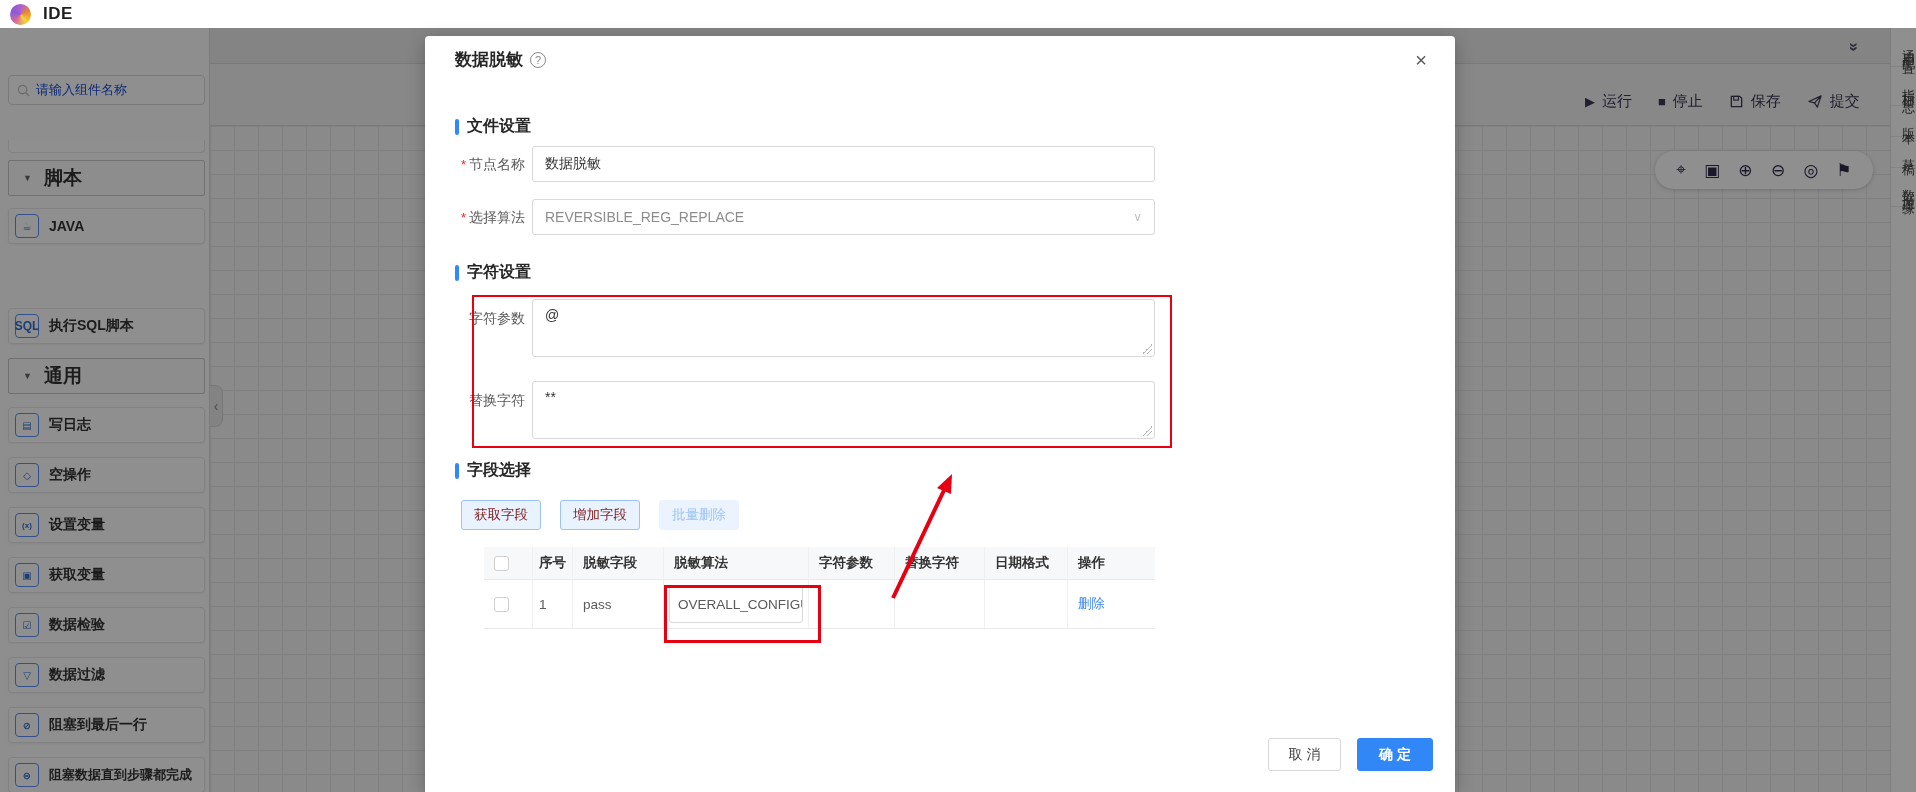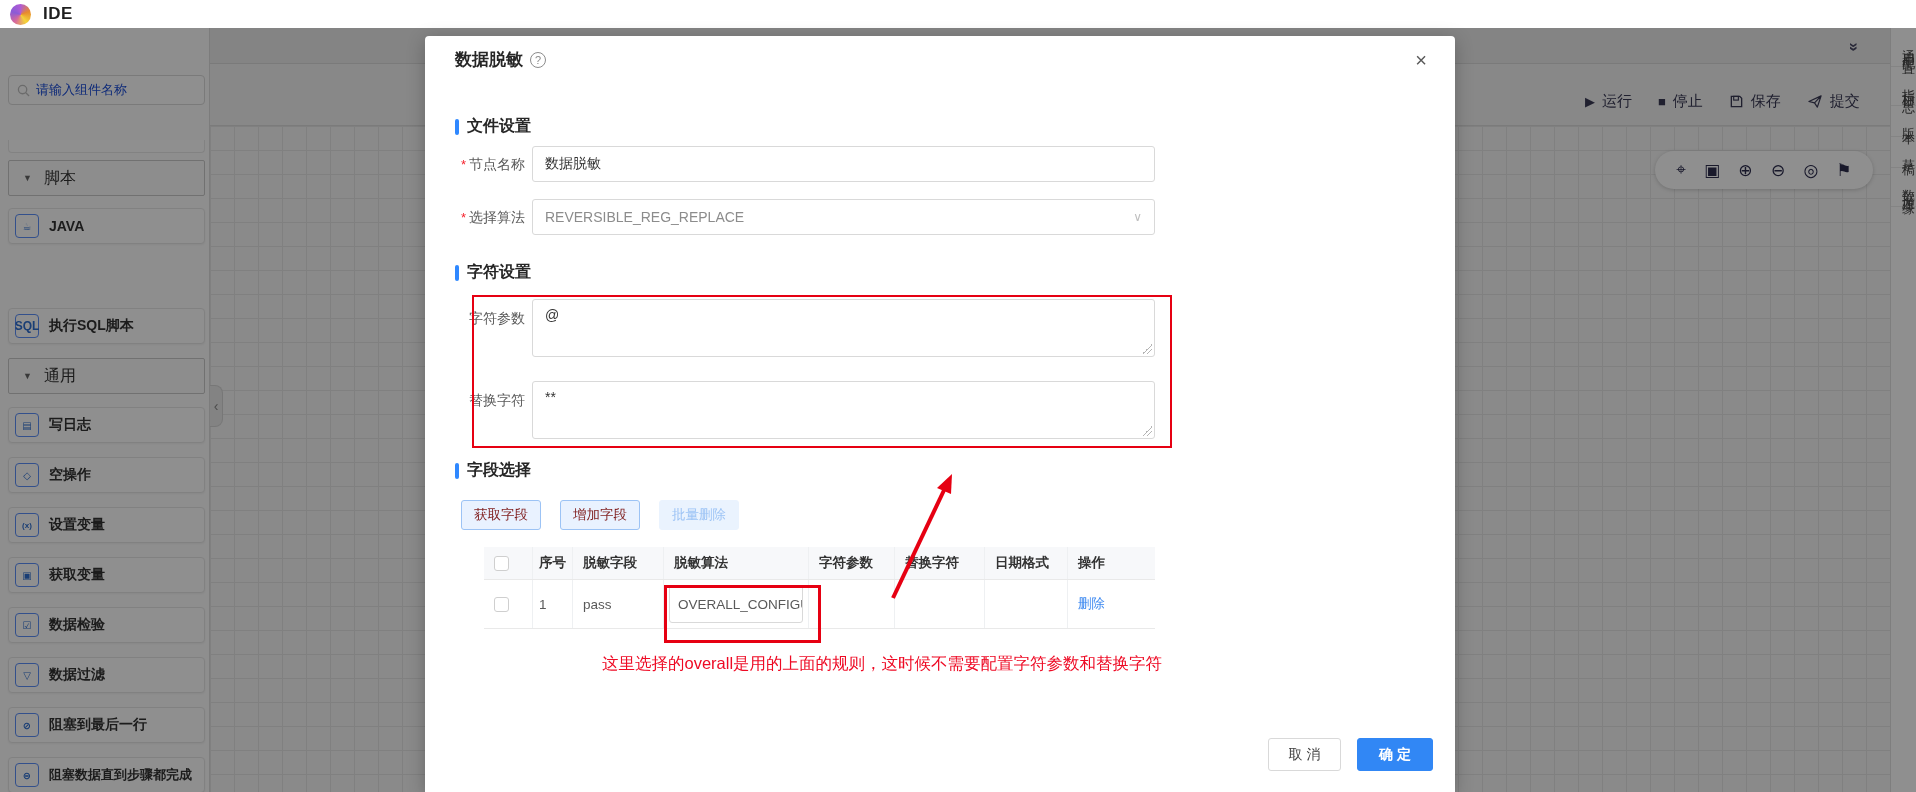--- a/index.html
+++ b/index.html
@@ -20,21 +20,21 @@
   .tab-label { font-size:13px; color:#333; font-weight:600; white-space:nowrap; }
   .tab-close { font-size:13px; color:#8c8c8c; margin-left:2px; }
 
   
   .left-panel { position:absolute; left:0; top:28px; width:210px; height:764px; background:#fdfdfd; border-right:1px solid #ddd; z-index:2; }
   .search-box { position:absolute; left:8px; top:47px; width:197px; height:30px; border:1px solid #d9d9d9; border-radius:4px; background:#fff; display:flex; align-items:center; padding:0 8px; gap:6px; }
   .search-ph { font-size:13px; color:#1d4ed8; }
   .sliver { position:absolute; left:8px; top:112px; width:197px; height:13px; background:#fff; border:1px solid #e8e8e8; border-top:none; border-radius:0 0 4px 4px; }
   .s-group { position:absolute; left:8px; width:197px; height:36px; border:1px solid #c9c9c9; background:#fbfbfb; border-radius:2px; display:flex; align-items:center; gap:12px; padding:0 14px; }
   .s-group .tri { font-size:9px; color:#666; }
-  .s-group .g-lbl { font-size:16px; color:#333; font-weight:400; }
+  .s-group .g-lbl { font-size:19px; color:#333; font-weight:700; }
   .s-item { position:absolute; left:8px; width:197px; height:36px; border:1px solid #e7e7e7; background:#fff; border-radius:4px; box-shadow:0 1px 2px rgba(0,0,0,.05); display:flex; align-items:center; gap:10px; padding:0 6px; }
   .s-ico { width:24px; height:24px; border:1px solid #5b8ff9; border-radius:4px; color:#2f6fd0; font-size:10px; font-weight:700; display:flex; align-items:center; justify-content:center; background:#fff; }
   .s-lbl { font-size:14px; color:#333; font-weight:700; white-space:nowrap; }
   .panel-collapse { position:absolute; left:210px; top:385px; width:13px; height:42px; background:#e9e9e9; border:1px solid #d5d5d5; border-left:none; border-radius:0 8px 8px 0; color:#888; font-size:14px; display:flex; align-items:center; justify-content:center; z-index:2; }
 
   
   .canvas-band { position:absolute; left:210px; top:64px; width:1680px; height:62px; background:#f2f2f3; border-bottom:1px solid #dcdcdc; z-index:1; }
   .canvas { position:absolute; left:210px; top:126px; width:1680px; height:666px; background-color:#f6f6f6; background-image:linear-gradient(#e5e5e5 1px,transparent 1px),linear-gradient(90deg,#e5e5e5 1px,transparent 1px); background-size:24px 24px; z-index:1; }
   .run-toolbar { position:absolute; left:1585px; top:92px; display:flex; align-items:center; gap:26px; z-index:2; }
   .run-item { display:flex; align-items:center; gap:7px; font-size:15px; color:#3a3a55; }
@@ -298,21 +298,20 @@
         <div class="tc" style="width:86px"></div>
         <div class="tc" style="width:90px"></div>
         <div class="tc" style="width:83px"></div>
         <div class="tc" style="width:87px">
           <span class="link-del">删除</span>
         </div>
       </div>
     </div>
     <div class="red-cellbox"></div>
 
-    <div class="red-note" style="left:177px; top:617px">这里选择的overall是用的上面的规则，这时候不需要配置字符参数和替换字符</div>
 
     <svg class="arrow-svg" viewBox="0 0 1030 756">
       <line x1="468" y1="562" x2="521" y2="450" stroke="#e60012" stroke-width="4"></line>
       <polygon points="527,438 526,458 512,452" fill="#e60012"></polygon>
     </svg>
 
     <div class="m-footer-btn btn-cancel">取 消</div>
     <div class="m-footer-btn btn-ok">确 定</div>
   </div>
 </div>

